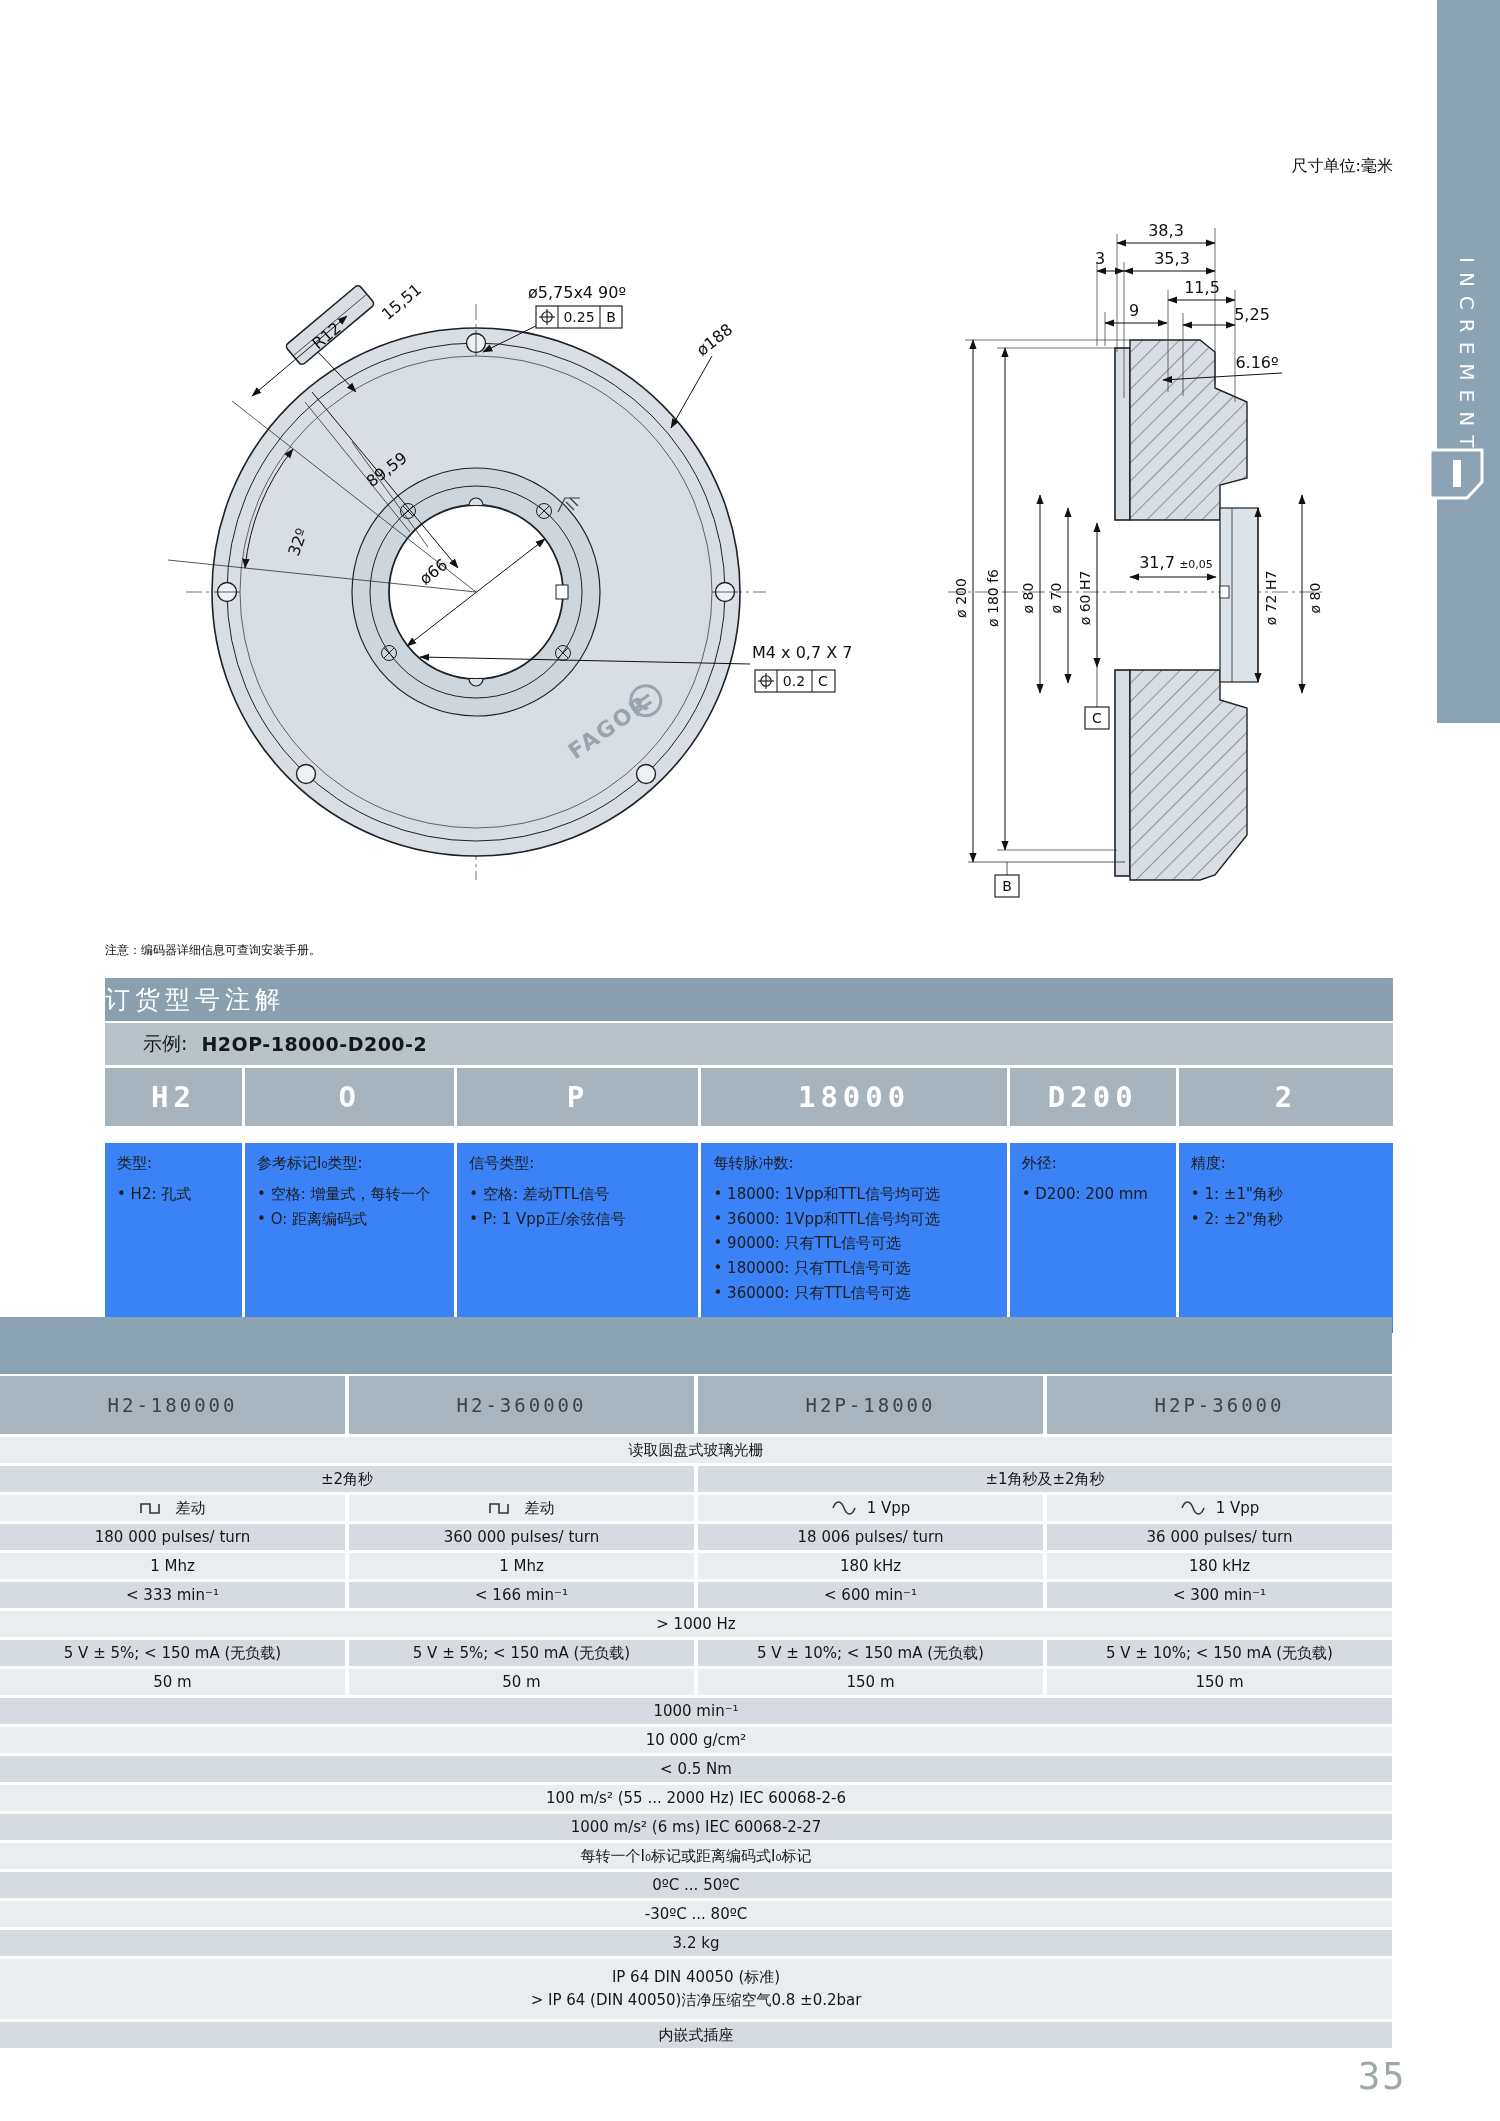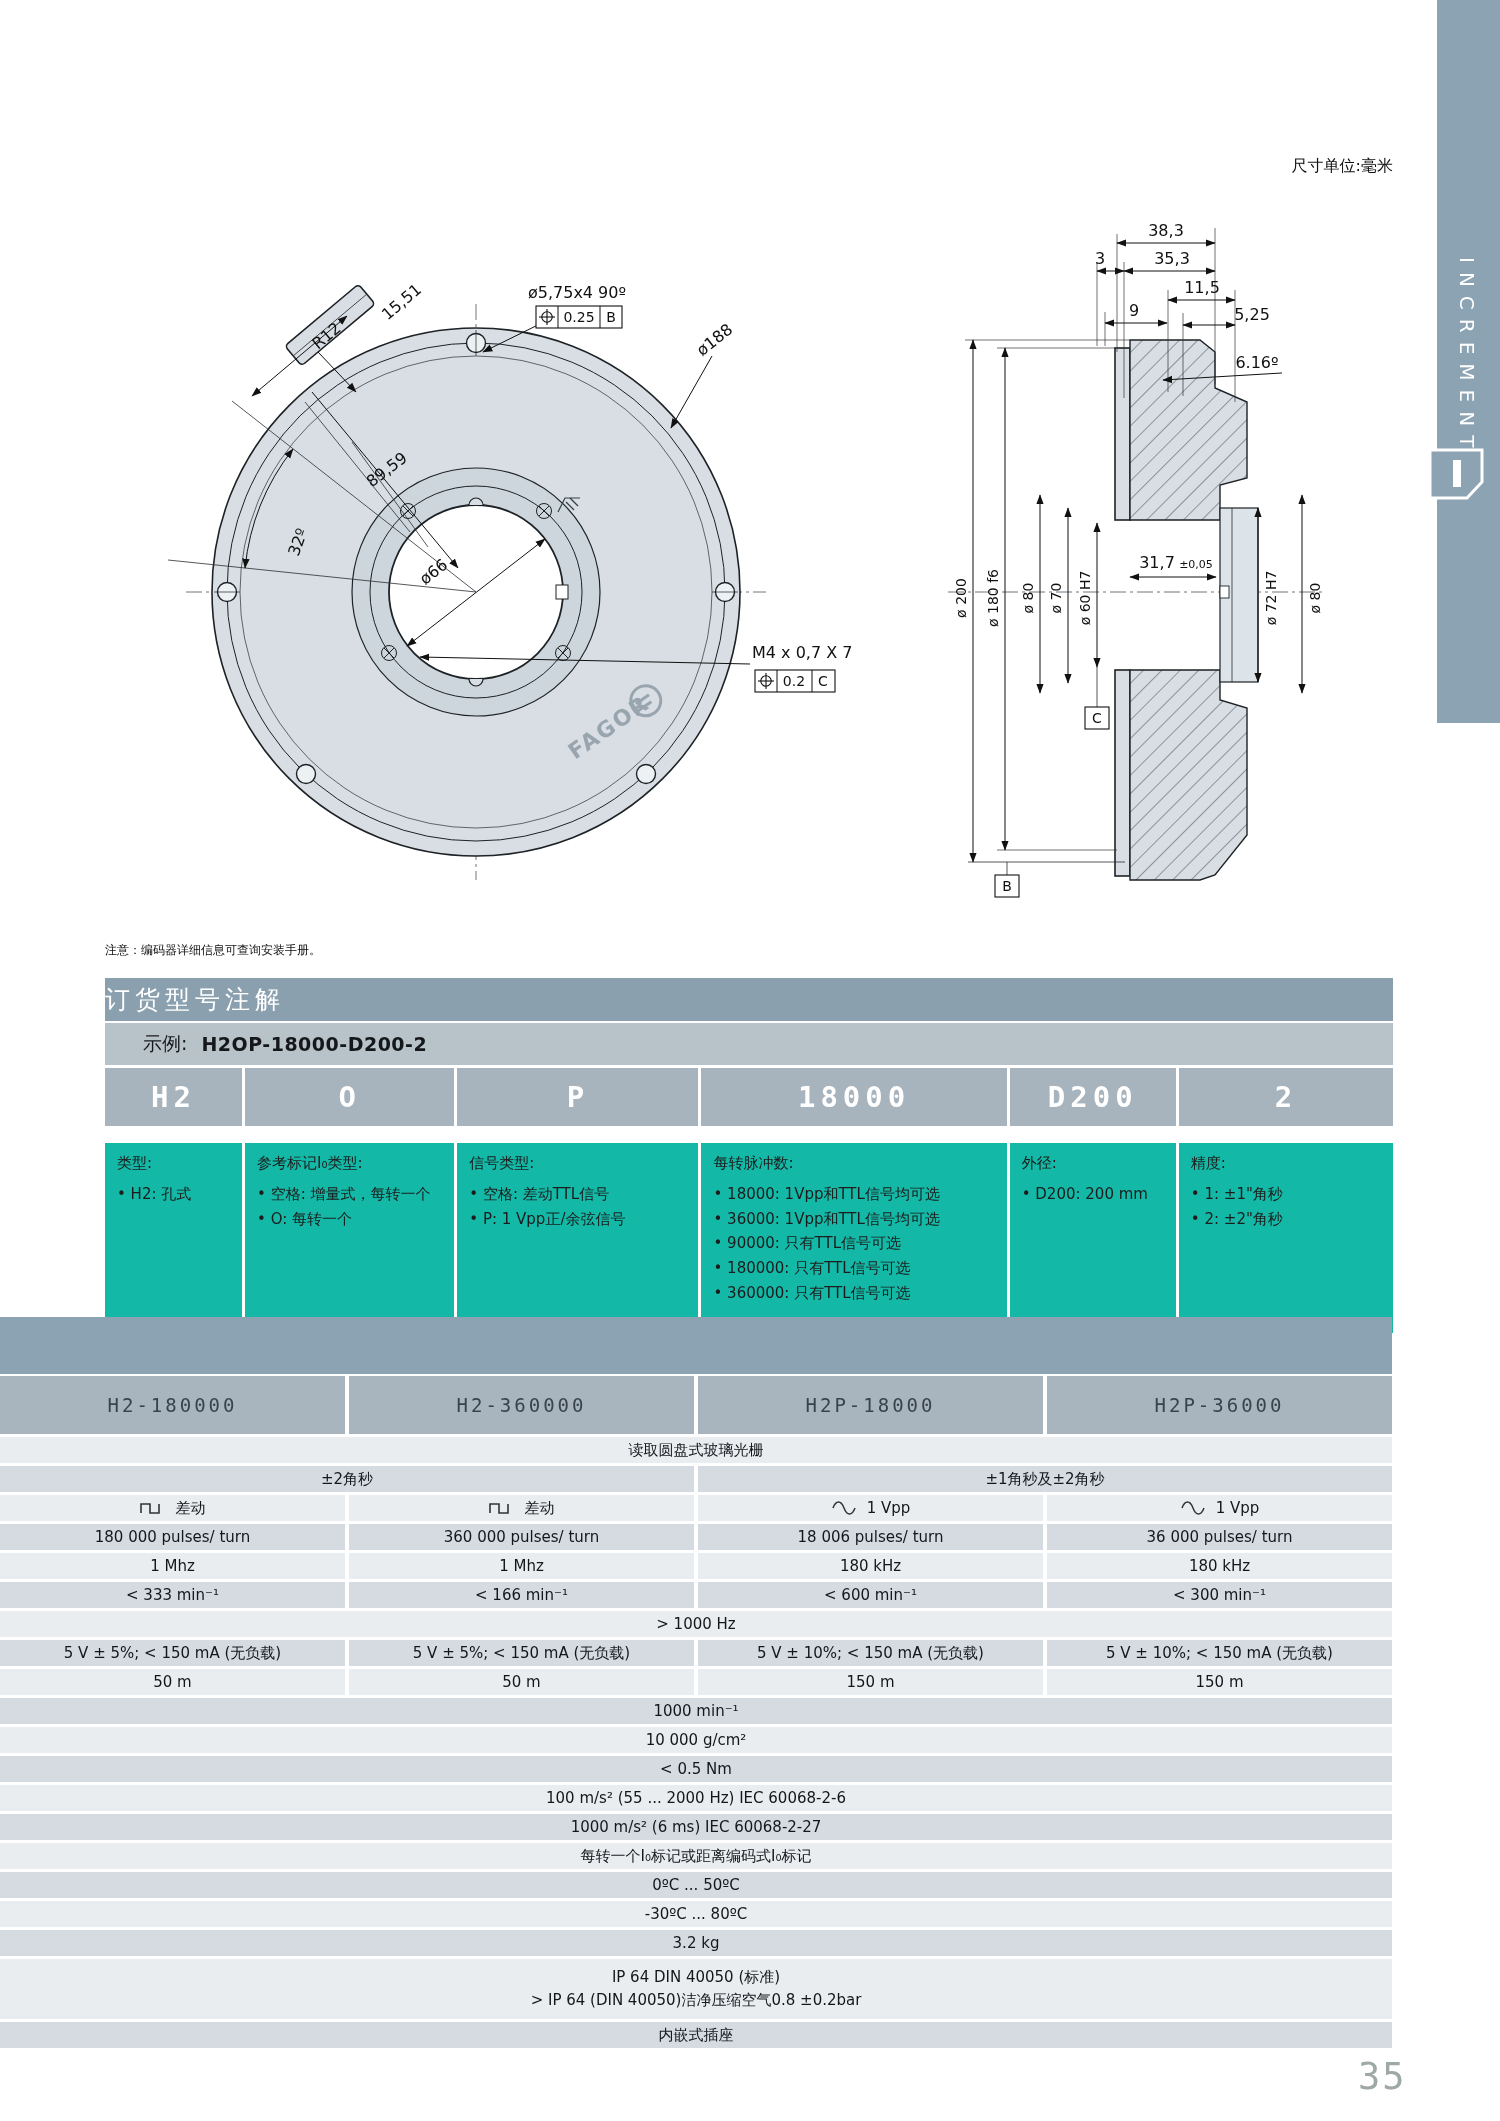--- a/index.html
+++ b/index.html
@@ -39,21 +39,21 @@
   .ot-title{height:43px;background:#8aa0af;color:#fff;display:flex;align-items:center;
     font-size:25px;letter-spacing:5px;
     font-family:"DejaVu Serif","Liberation Serif",serif;}
   .ot-example{margin-top:2px;height:42px;background:#b8c2c9;display:flex;align-items:center;
     padding-left:38px;font-size:19px;color:#15181b;}
   .ot-example b{margin-left:14px;letter-spacing:0.5px;}
   .ot-cols{display:flex;gap:3px;margin-top:3px;align-items:stretch;}
   .ocol{display:flex;flex-direction:column;gap:17px;}
   .ocol-head{height:58px;background:#a7b3bd;color:#fff;display:flex;align-items:center;justify-content:center;
     font-family:"DejaVu Sans Mono",monospace;font-weight:bold;font-size:29px;letter-spacing:5px;}
-  .ocol-body{background:#14b8a6;flex:1;min-height:168px;padding:10px 12px 12px 12px;font-size:15px;line-height:1.45;}
+  .ocol-body{background:#3b82f6;flex:1;min-height:168px;padding:10px 12px 12px 12px;font-size:15px;line-height:1.45;}
   .ocol-heading{margin-bottom:9px;}
   .oitem{padding-left:13px;text-indent:-13px;margin-top:3px;}
 
   
   .spec-table{position:absolute;left:0;top:1317px;width:1392px;}
   .st-band{height:57px;background:#8ba3b2;}
   .st-models{display:flex;gap:4px;margin-top:2px;}
   .st-model{flex:1;height:58px;background:#a9b5be;display:flex;align-items:center;justify-content:center;
     font-family:"DejaVu Sans Mono",monospace;font-size:19px;letter-spacing:3px;color:#39434b;}
   .srows{margin-top:3px;}
@@ -320,21 +320,21 @@
         <div class="ocol-body">
           <div class="ocol-heading">类型:</div>
           <div class="oitem">• H2: 孔式</div>
         </div>
       </div>
       <div class="ocol" style="flex:209">
         <div class="ocol-head">O</div>
         <div class="ocol-body">
           <div class="ocol-heading">参考标记I₀类型:</div>
           <div class="oitem">• 空格: 增量式，每转一个</div>
-          <div class="oitem">• O: 每转一个</div>
+          <div class="oitem">• O: 距离编码式</div>
         </div>
       </div>
       <div class="ocol" style="flex:241">
         <div class="ocol-head">P</div>
         <div class="ocol-body">
           <div class="ocol-heading">信号类型:</div>
           <div class="oitem">• 空格: 差动TTL信号</div>
           <div class="oitem">• P: 1 Vpp正/余弦信号</div>
         </div>
       </div>

